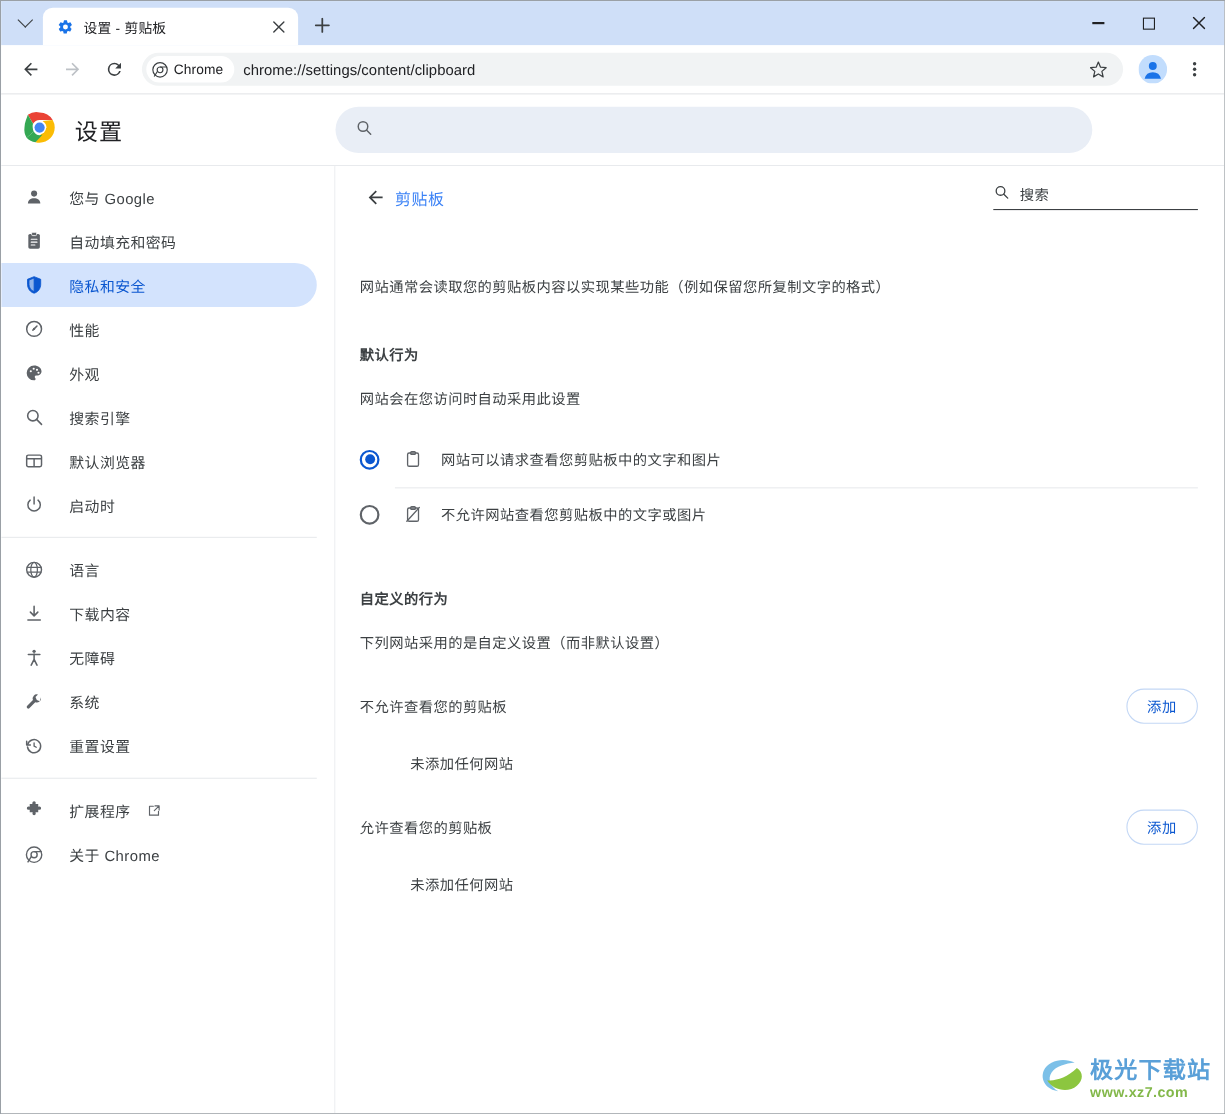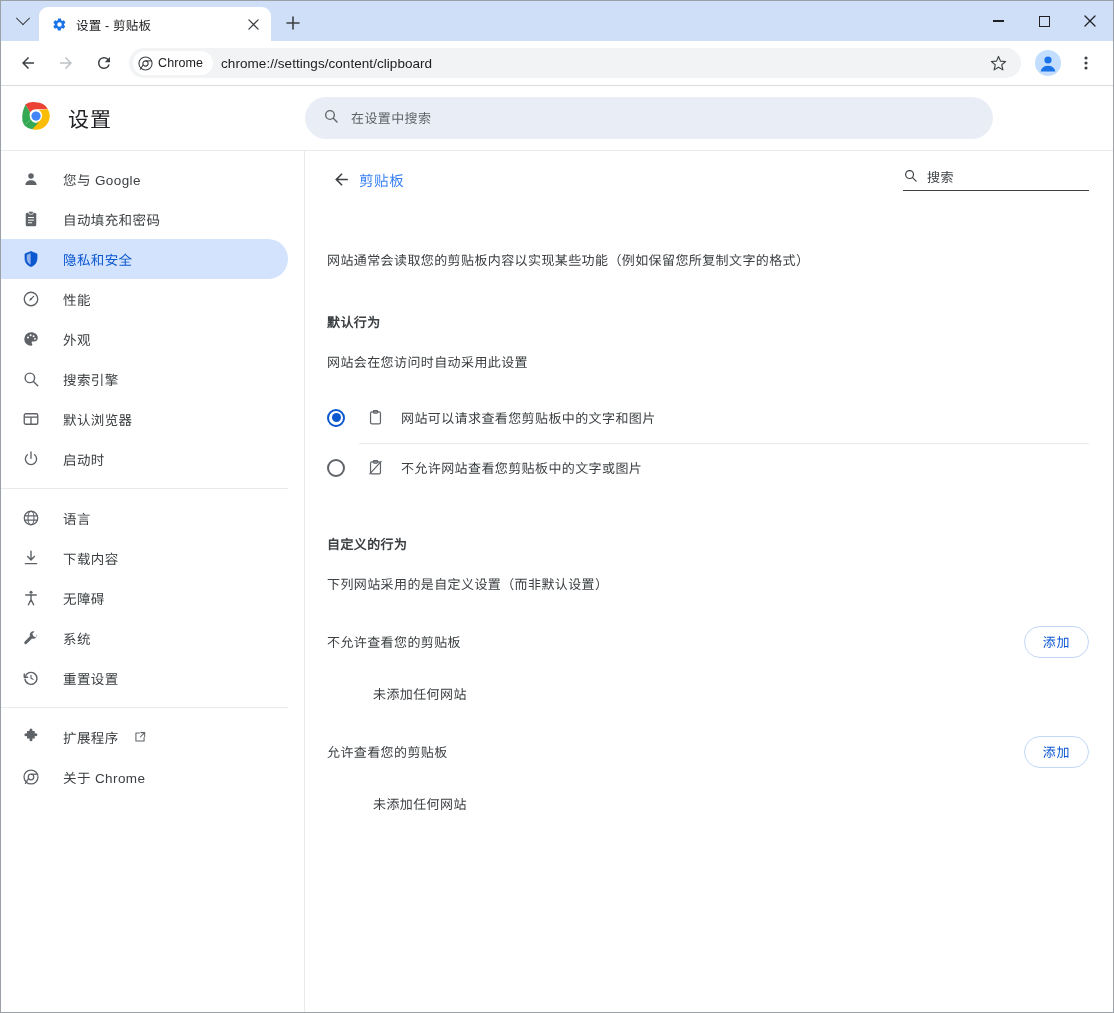--- a/index.html
+++ b/index.html
@@ -480,21 +480,20 @@
         <span class="brand-title">设置</span>
       </div>
 
       <div class="settings-search">
         <span>
           <svg width="16" height="16" viewBox="0 0 24 24" aria-hidden="true">
             <circle cx="10.5" cy="10.5" r="6.5" fill="none" stroke="#5f6368" stroke-width="2"></circle>
             <path d="M15.5 15.5 L21 21" stroke="#5f6368" stroke-width="2" stroke-linecap="round"></path>
           </svg>
         </span>
-        <input class="settings-search-input" type="text" placeholder="在设置中搜索" style="">
       </div>
     </div>
 
     <div class="settings-body">
 
       <nav class="sidebar">
 
         <div class="nav-item">
           <span class="nav-icon">
             <svg width="18" height="18" viewBox="0 0 24 24" aria-hidden="true">
@@ -734,15 +733,27 @@
               <span class="exception-title">允许查看您的剪贴板</span>
               <button class="add-btn">添加</button>
             </div>
             <p class="empty-row">未添加任何网站</p>
           </div>
 
         </div>
       </main>
     </div>
 
+    <div class="watermark">
+      <span>
+        <svg width="46" height="40" viewBox="0 0 46 40" aria-hidden="true">
+          <path d="M34 7C24 2 10 5 6 14c-4 9 3 18 13 19-7-4-10-11-6-17 4-6 13-8 21-9z" fill="#7cc0e8"></path>
+          <path d="M36 12c-9 9-20 12-27 11 5 9 19 12 27 5 6-5 6-12 0-16z" fill="#8cc63f"></path>
+        </svg>
+      </span>
+      <span class="wm-text">
+        <span class="wm-main">极光下载站</span>
+        <span class="wm-sub">www.xz7.com</span>
+      </span>
+    </div>
 
   </div>
 </div>
 
 </body></html>

